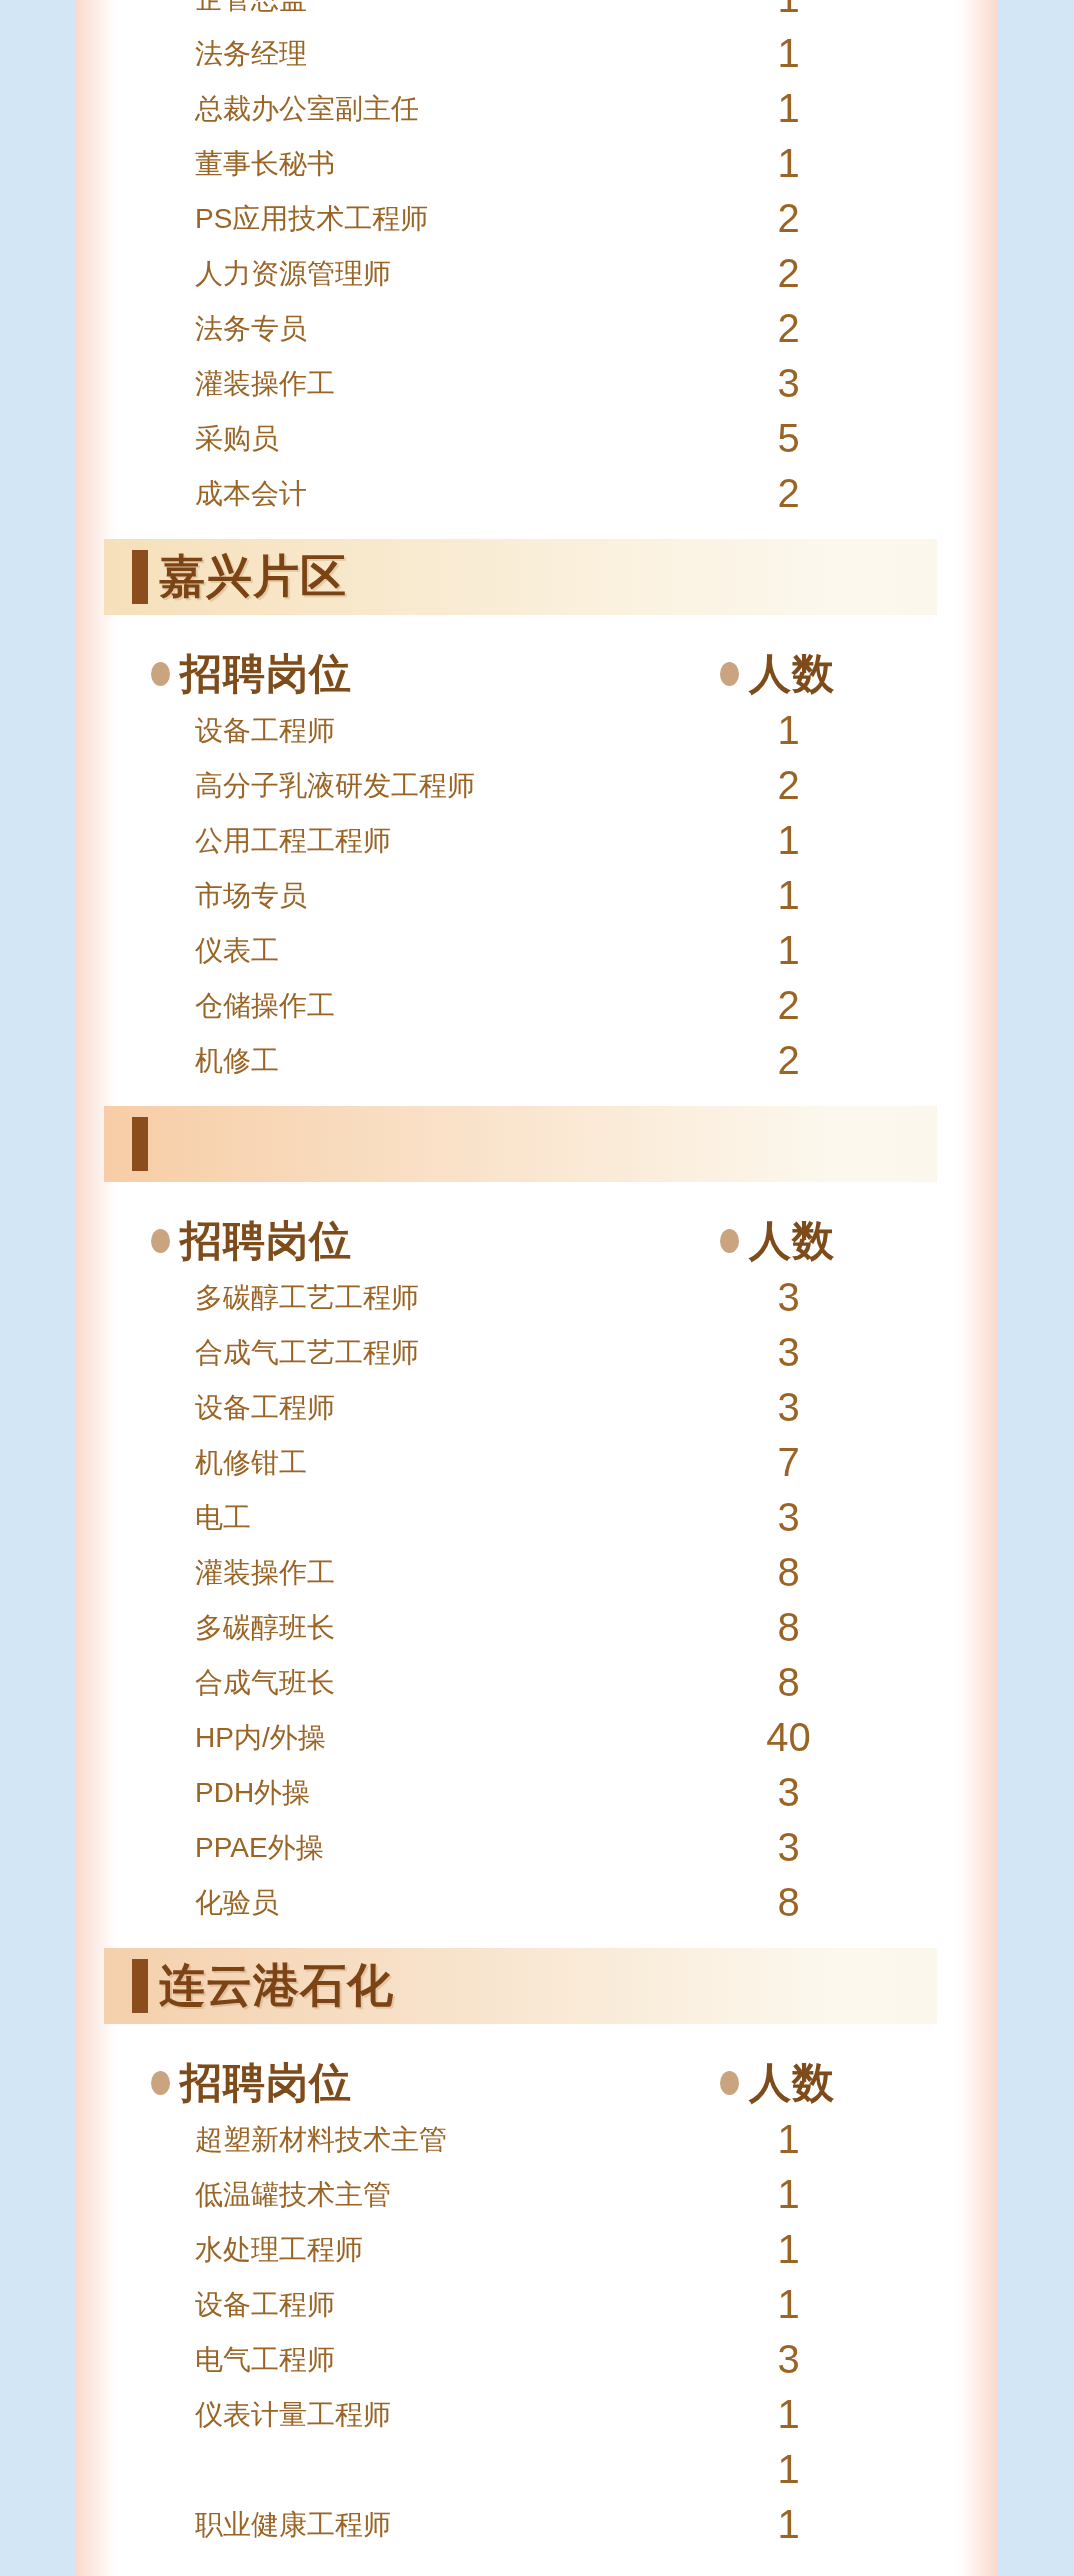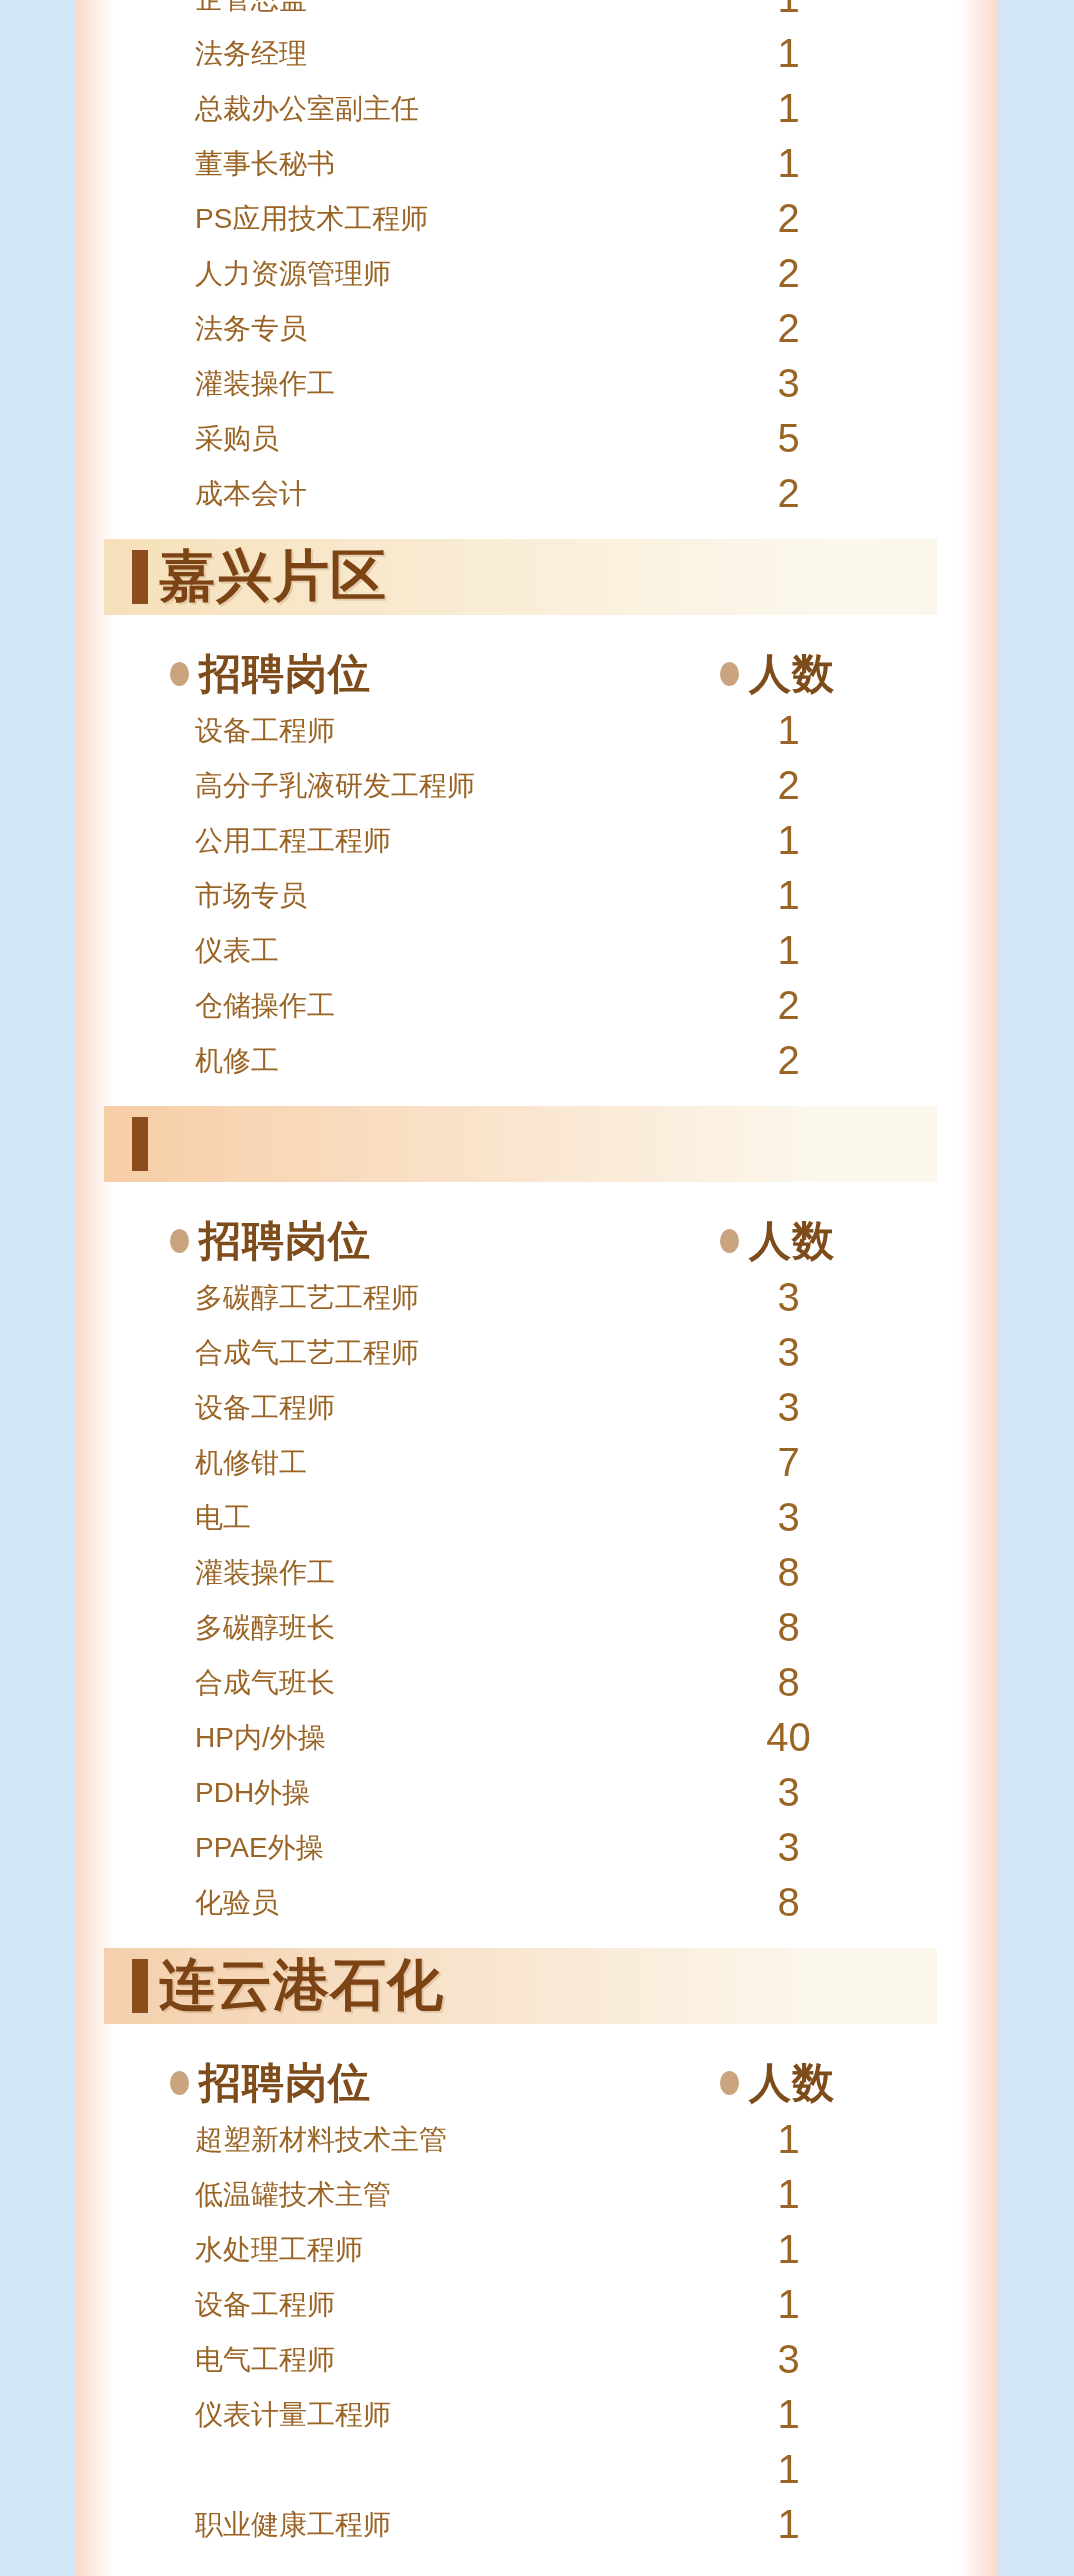--- a/index.html
+++ b/index.html
@@ -36,31 +36,31 @@
   }
   .band-bar {
     display: inline-block;
     margin-left: 28px;
     width: 16px;
     height: 54px;
     background: #8b4d1c;
   }
   .band-title {
     margin-left: 11px;
-    font-size: 56px;
+    font-size: 46px;
     font-weight: bold;
     color: #7c4315;
     text-shadow: 2px 2px 0 rgba(140, 90, 40, 0.18);
     letter-spacing: 1px;
   }
 
   
   .header-row { position: relative; height: 58px; }
   .hdr-group { position: absolute; top: 0; height: 58px; display: flex; align-items: center; }
-  .hdr-pos   { left: 95px; text-align: right; }
+  .hdr-pos   { left: 76px; text-align: right; }
   .hdr-cnt   { left: 645px; }
   .bullet {
     display: inline-block;
     width: 19px;
     height: 24px;
     border-radius: 50%;
     background: #c9a47f;
     margin-right: 10px;
     flex: none;
   }

